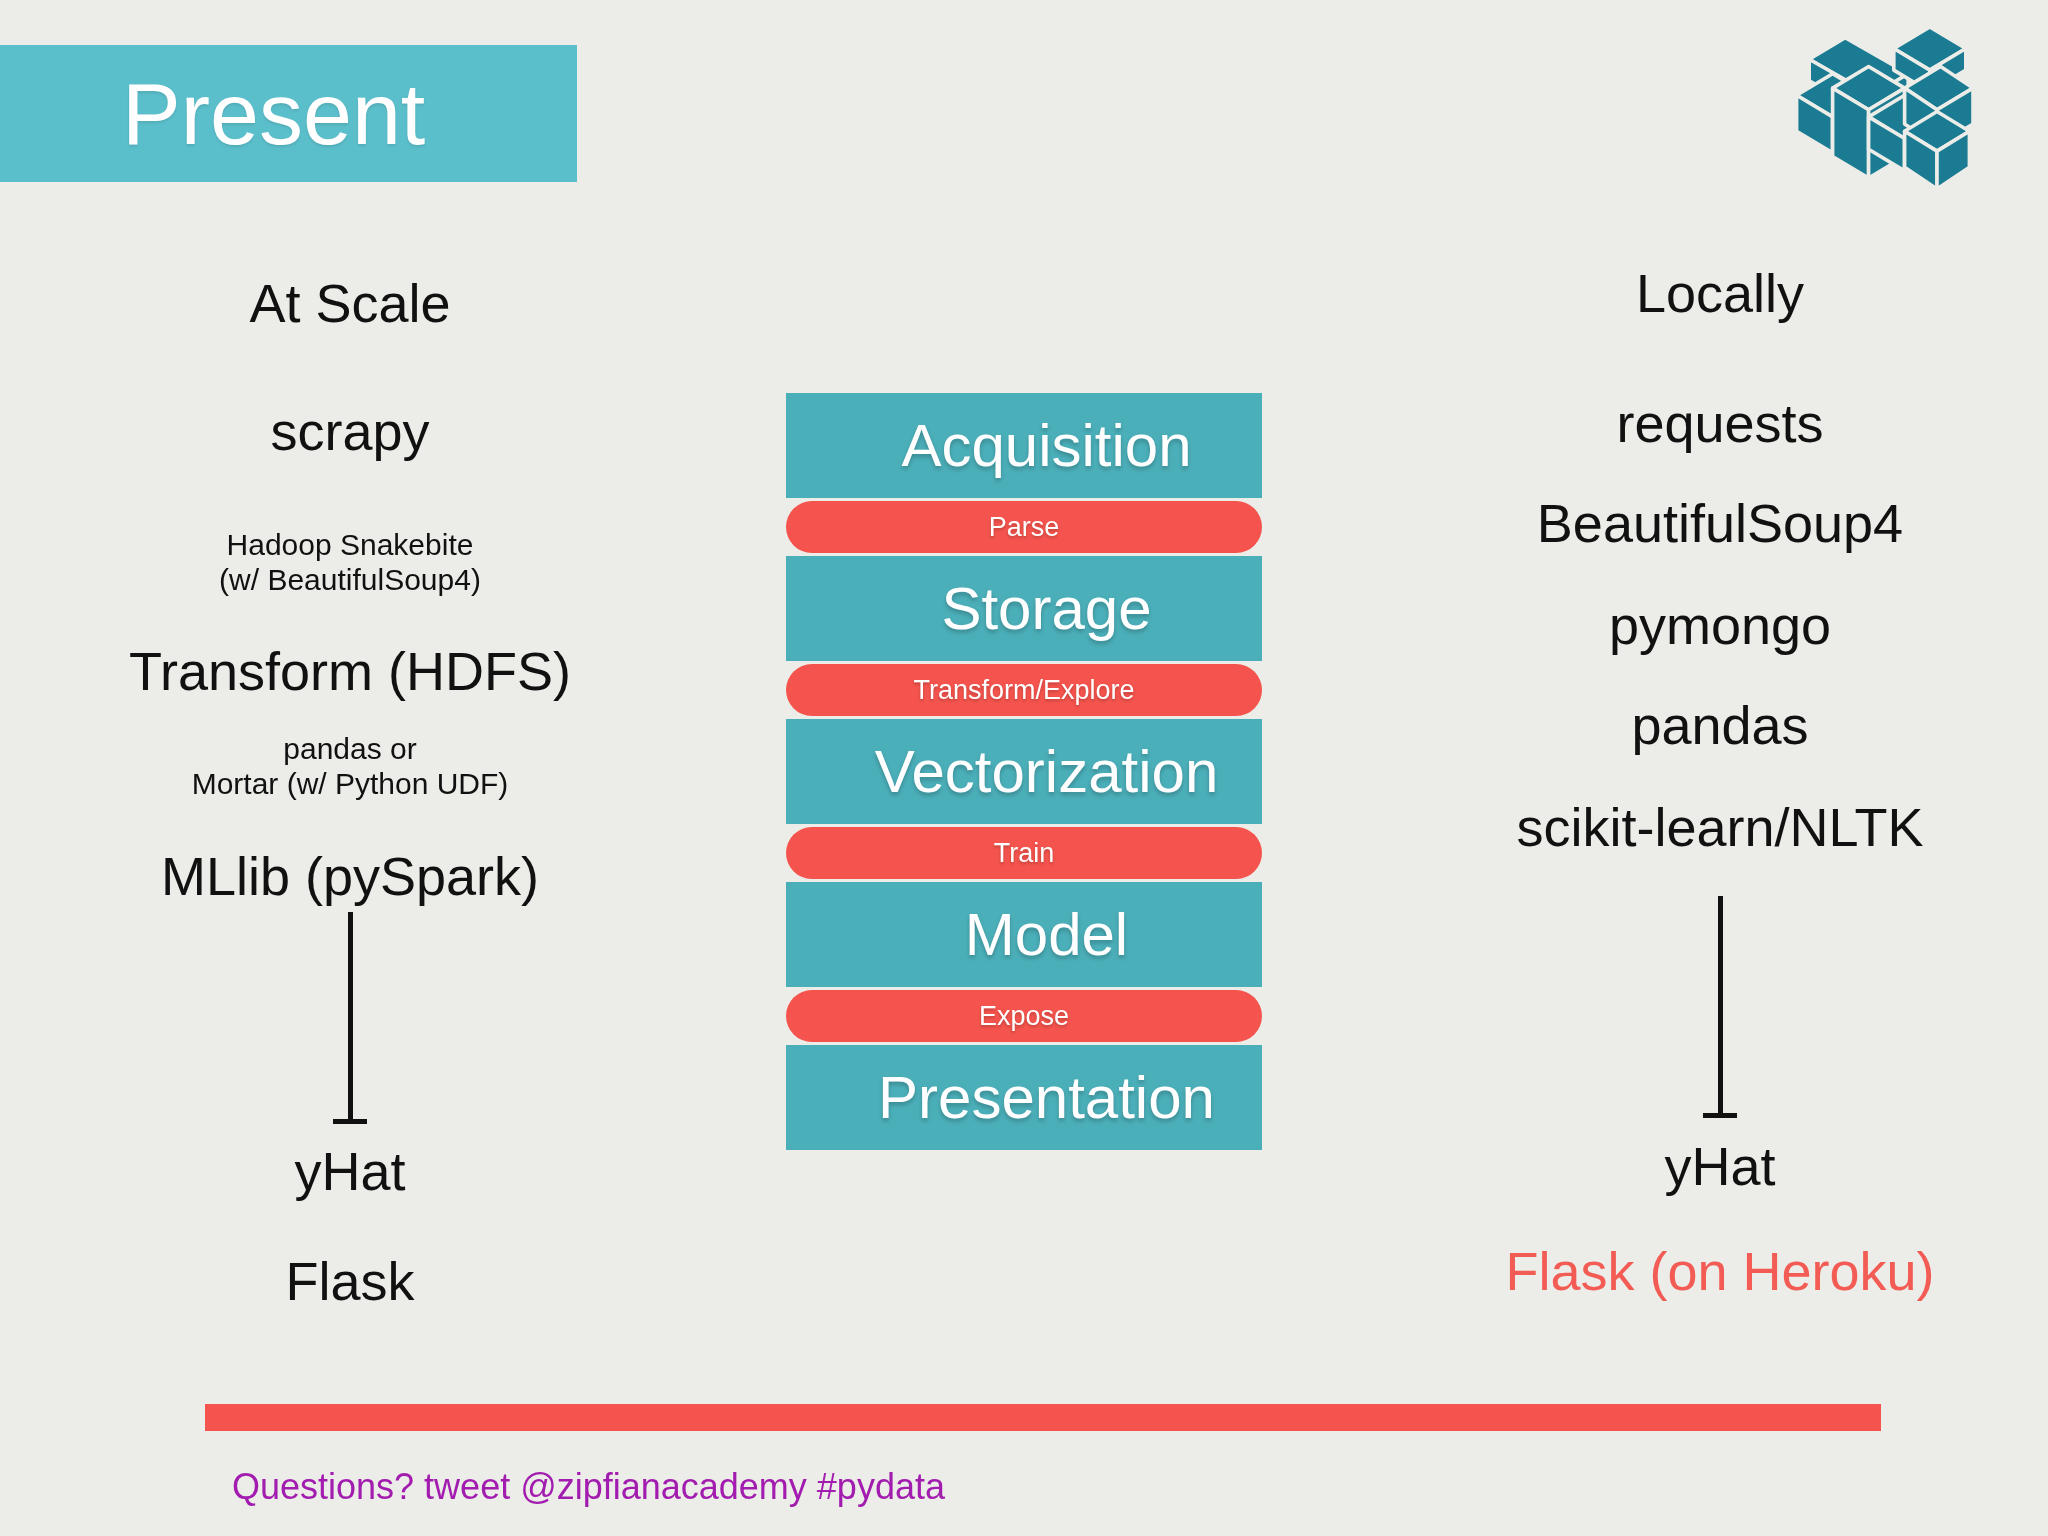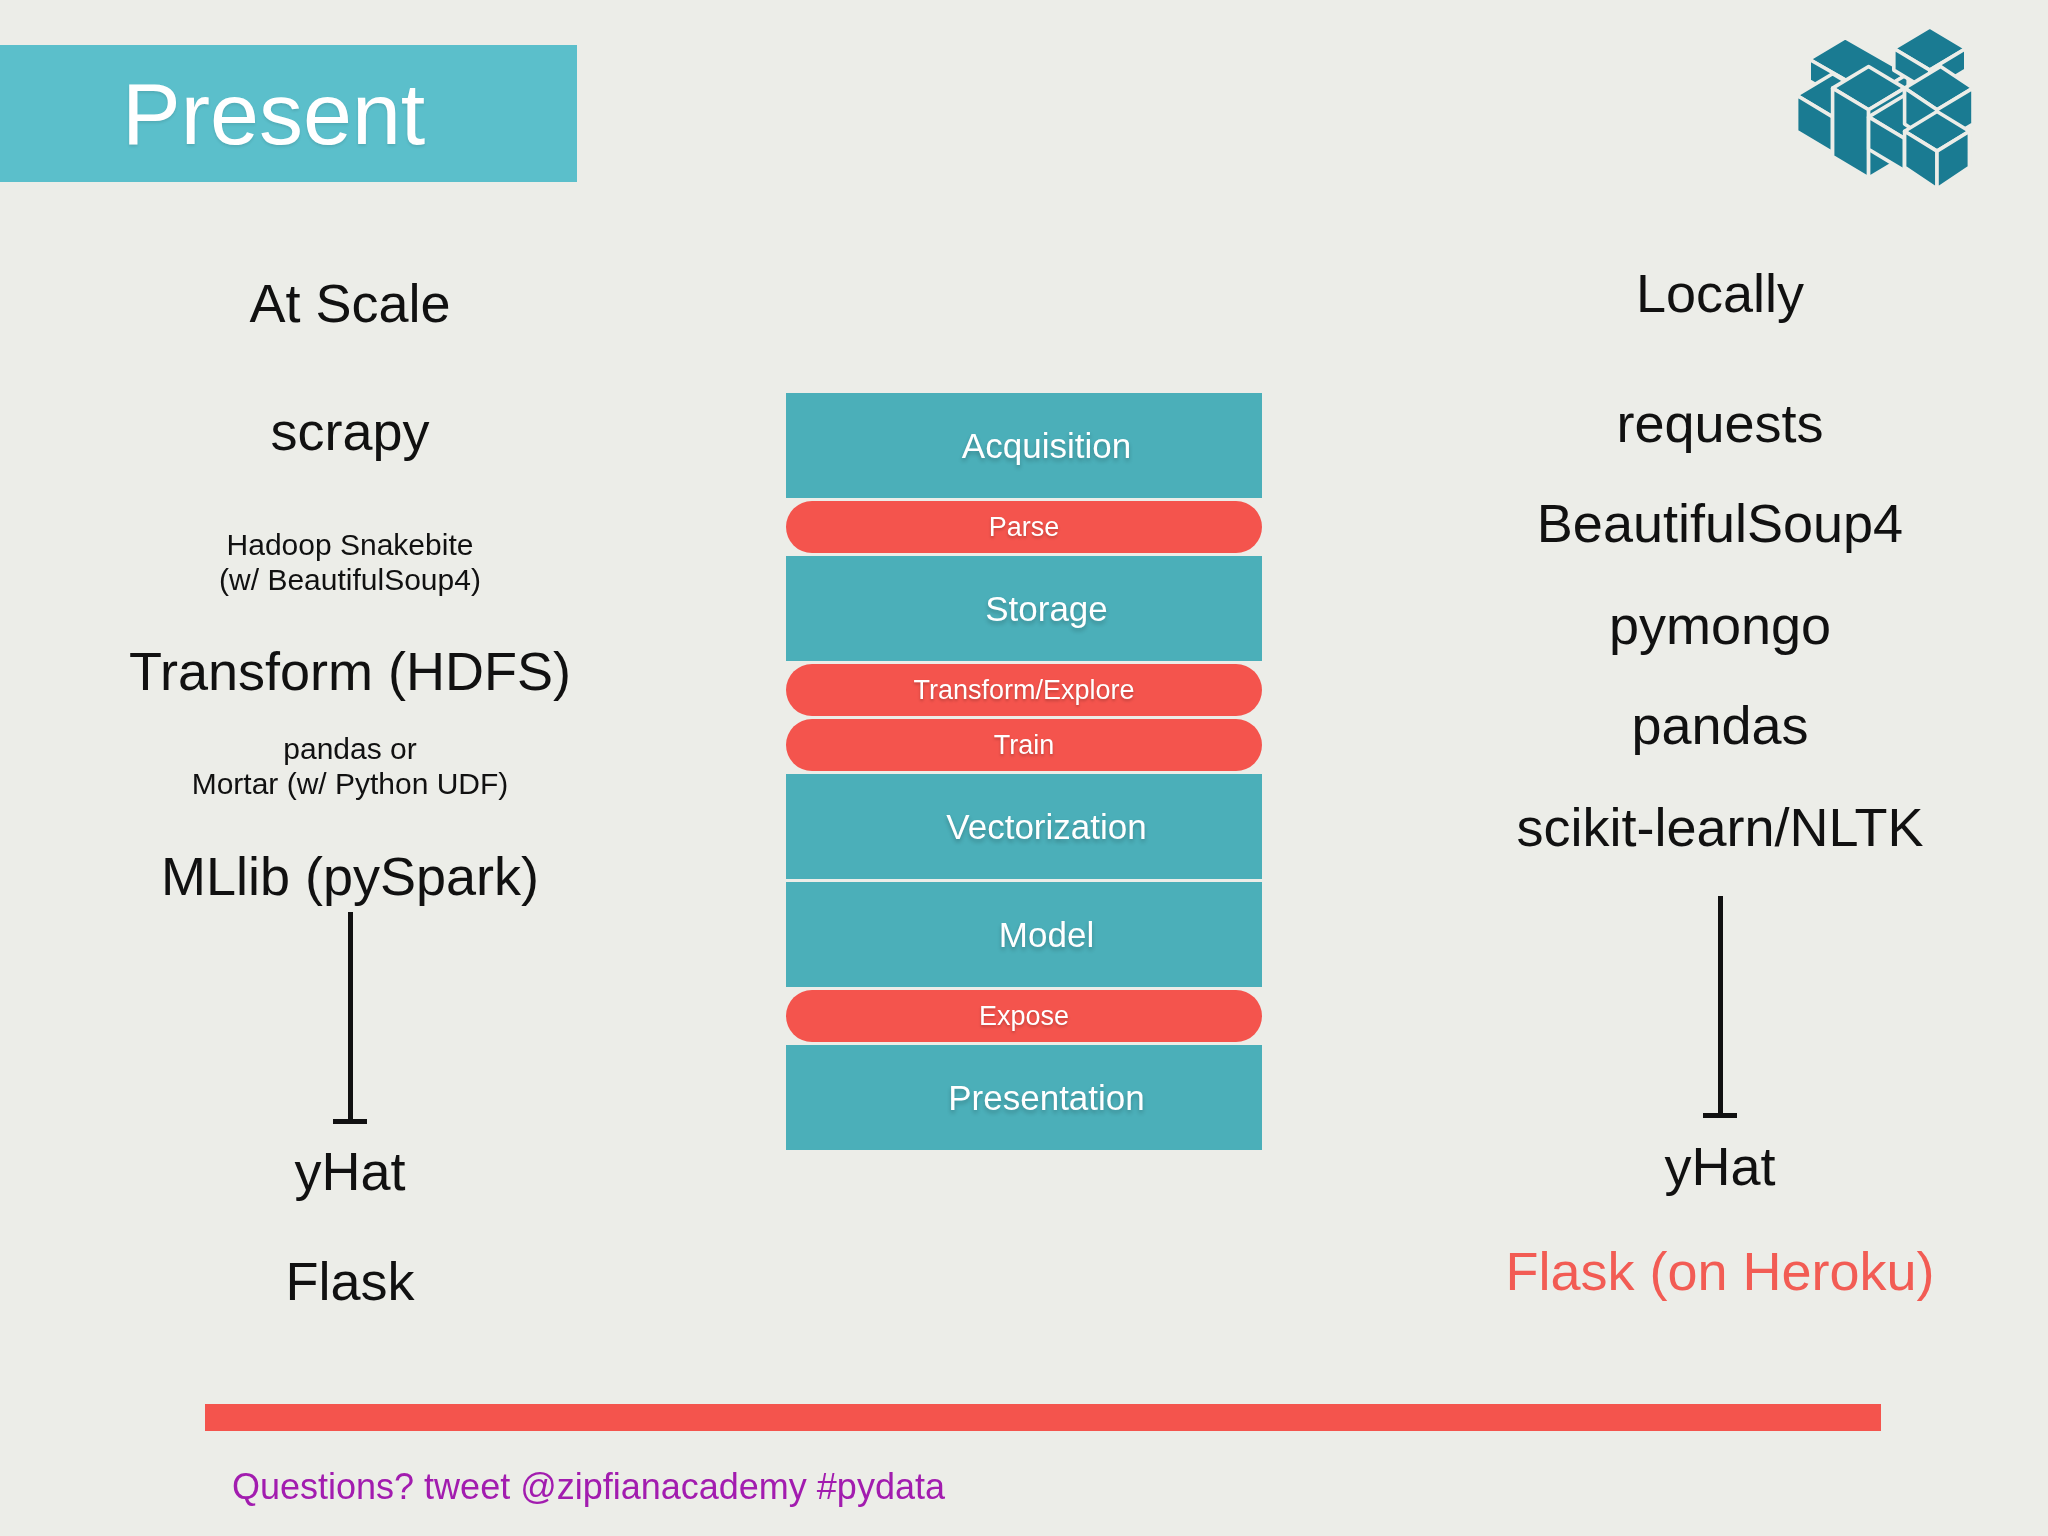--- a/index.html
+++ b/index.html
@@ -126,21 +126,21 @@
     position: relative;
     display: flex;
     align-items: center;
     justify-content: center;
     color: #FFFFFF;
     box-sizing: border-box;
   }
   .stage.major {
     background: #4BAFB9;
     height: 105px;
-    font-size: 35px;
+    font-size: 60px;
     margin-bottom: 3px;
     text-shadow: 0 3px 4px rgba(0,0,0,0.22);
     padding-left: 45px;
   }
   .stage.minor {
     background: #F4544D;
     height: 52px;
     font-size: 27px;
     border-radius: 26px;
     margin-bottom: 3px;
@@ -253,22 +253,22 @@
 
   <div class="side-item right-col big" style="top:1135px">yHat</div>
 
   <div class="side-item right-col big red" style="top:1240px">Flask (on Heroku)</div>
 
   <div id="pipeline">
     <div class="stage major">Acquisition</div>
     <div class="stage minor">Parse</div>
     <div class="stage major">Storage</div>
     <div class="stage minor">Transform/Explore</div>
+    <div class="stage major">Vectorization</div>
     <div class="stage minor">Train</div>
-    <div class="stage major">Vectorization</div>
     <div class="stage major">Model</div>
     <div class="stage minor">Expose</div>
     <div class="stage major last">Presentation</div>
   </div>
 
   <div id="footer-bar"></div>
   <div id="footer-text">Questions? tweet @zipfianacademy #pydata</div>
 
 </div>
 

